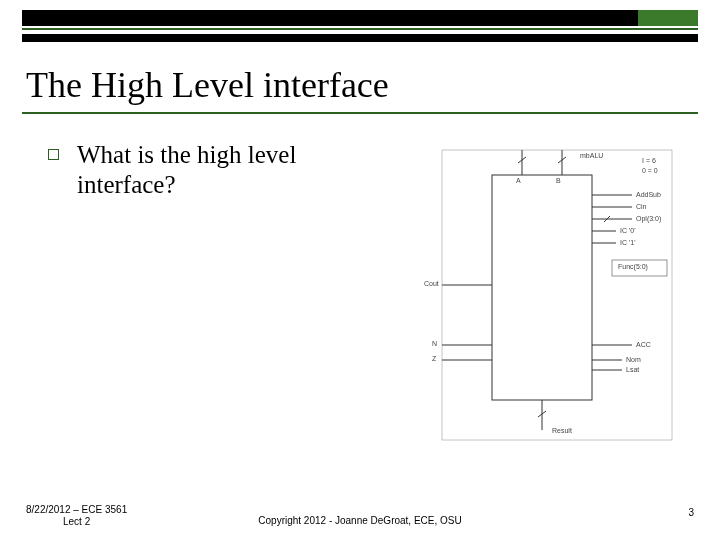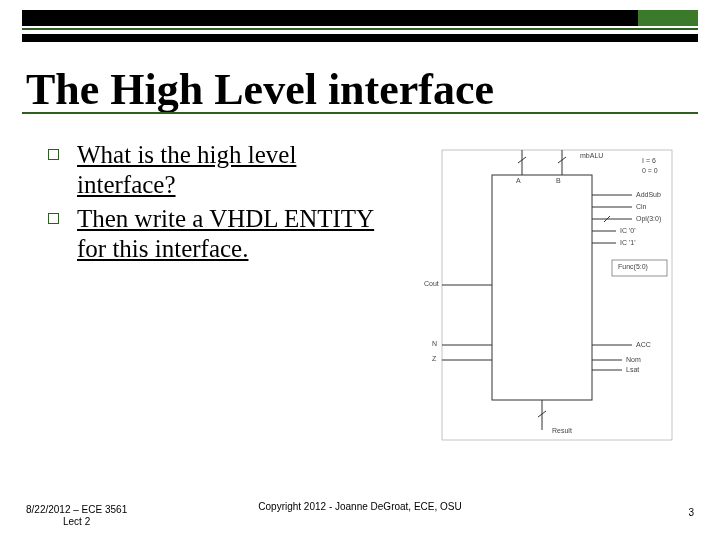--- a/index.html
+++ b/index.html
@@ -41,22 +41,22 @@
   .band-line2 {
     position: absolute;
     left: 0; right: 0; top: 24px;
     height: 8px;
     background: #000;
   }
   .title {
     position: absolute;
     top: 64px;
     left: 26px;
-    font-size: 44px;
-    font-weight: 700;
+    font-size: 36px;
+    font-weight: 400;
   }
   .underline {
     position: absolute;
     top: 112px;
     left: 22px;
     right: 22px;
     height: 2px;
     background: #2d5f20;
   }
   .content {
@@ -75,21 +75,20 @@
   .bullet-box {
     width: 11px;
     height: 11px;
     border: 1.5px solid #2d5f20;
     margin-top: 9px;
     margin-right: 18px;
     flex-shrink: 0;
   }
   .bullet-text {
     flex: 1;
-    text-decoration: underline;
   }
   .diagram {
     position: absolute;
     top: 145px;
     right: 28px;
     width: 270px;
     height: 300px;
   }
   .footer {
     position: absolute;
@@ -103,21 +102,21 @@
   .footer-left {
     position: absolute;
     left: 0;
     bottom: 0;
     line-height: 1.2;
     text-align: center;
   }
   .footer-center {
     position: absolute;
     left: 0; right: 0;
-    bottom: 16px;
+    bottom: 2px;
     text-align: center;
   }
   .footer-right {
     position: absolute;
     right: 0;
     bottom: 10px;
   }
   .dlabel {
     position: absolute;
     font-family: Arial, sans-serif;
@@ -135,24 +134,20 @@
   <div class="band-line2"></div>
 </div>
 
 <h1 class="title">The High Level interface</h1>
 <div class="underline"></div>
 
 <div class="content">
   <div class="bullet-item">
     <div class="bullet-box"></div>
     <div class="bullet-text">What is the high level interface?</div>
-  </div>
-  <div class="bullet-item">
-    <div class="bullet-box"></div>
-    <div class="bullet-text">Then write a VHDL ENTITY for this interface.</div>
   </div>
 </div>
 
 <div class="diagram">
   <svg width="270" height="300">
 
     <rect x="20" y="5" width="230" height="290" fill="none" stroke="#888" stroke-width="0.5"></rect>
 
     <rect x="70" y="30" width="100" height="225" fill="none" stroke="#333" stroke-width="1"></rect>
 

